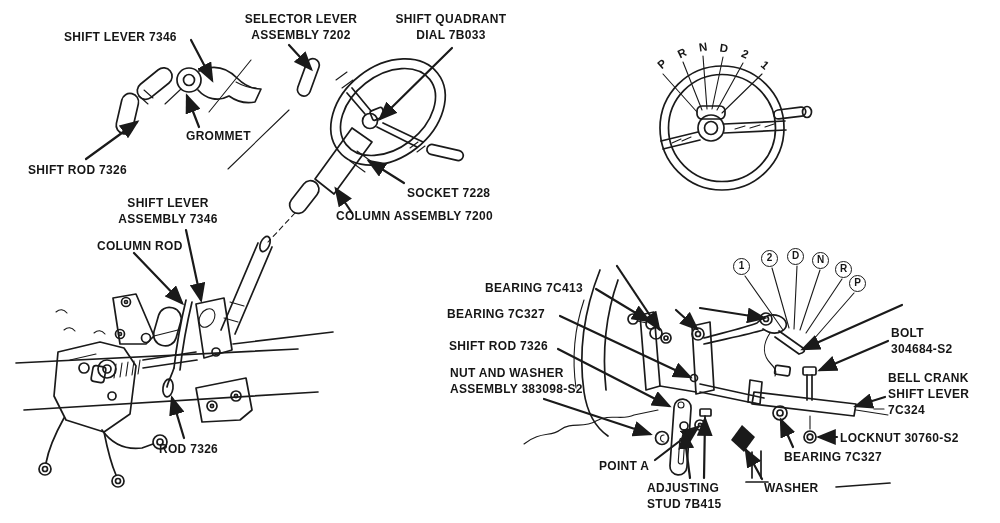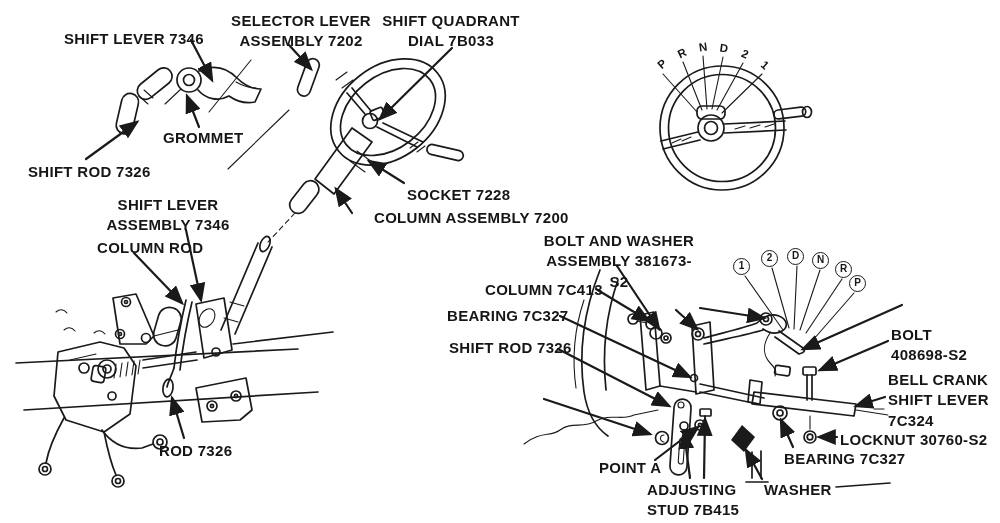--- a/index.html
+++ b/index.html
@@ -6,21 +6,21 @@
   .stage {
     position:relative; width:1000px; height:523px; background:#ffffff;
     overflow:hidden; font-family:"Liberation Sans",sans-serif;
   }
   .art { position:absolute; left:0; top:0; }
   .art * { fill:none; stroke:#1a1a1a; stroke-width:1.7; stroke-linecap:round; stroke-linejoin:round; }
   .art .thin { stroke-width:1.1; }
   .art .ld   { stroke-width:2.2; }
   .art .fillk{ fill:#1a1a1a; stroke:none; }
   .lbl {
-    position:absolute; font-weight:700; font-size:15px; line-height:1.35;
+    position:absolute; font-weight:700; font-size:12px; line-height:1.35;
     letter-spacing:.3px; color:#161616; white-space:pre-line;
   }
   .ctr { text-align:center; }
   .circ {
     position:absolute; width:17px; height:17px; box-sizing:border-box;
     border:1.7px solid #1a1a1a; border-radius:50%; background:#fff;
     font-weight:700; font-size:10px; line-height:13.5px; text-align:center; color:#161616;
   }
   .wl {
     position:absolute; width:14px; height:14px; font-weight:700; font-size:11.5px;
@@ -208,41 +208,41 @@
       <path class="ld" marker-end="url(#ah)" d="M690,478 L684,432"></path>
       <path class="ld" marker-end="url(#ah)" d="M704,478 L705,419"></path>
     </g>
   </svg>
 
   <div class="lbl" style="left:64px;top:29px">SHIFT LEVER 7346</div>
   <div class="lbl ctr" style="left:228px;top:11px;width:146px">SELECTOR LEVER
 ASSEMBLY 7202</div>
   <div class="lbl ctr" style="left:378px;top:11px;width:146px">SHIFT QUADRANT
 DIAL 7B033</div>
-  <div class="lbl" style="left:163px;top:128px">GROMMET</div>
+  <div class="lbl" style="left:186px;top:128px">GROMMET</div>
   <div class="lbl" style="left:28px;top:162px">SHIFT ROD 7326</div>
   <div class="lbl" style="left:407px;top:185px">SOCKET 7228</div>
-  <div class="lbl" style="left:374px;top:208px">COLUMN ASSEMBLY 7200</div>
+  <div class="lbl" style="left:336px;top:208px">COLUMN ASSEMBLY 7200</div>
   <div class="lbl ctr" style="left:104px;top:195px;width:128px">SHIFT LEVER
 ASSEMBLY 7346</div>
   <div class="lbl" style="left:97px;top:238px">COLUMN ROD</div>
   <div class="lbl" style="left:159px;top:441px">ROD 7326</div>
-  <div class="lbl ctr" style="left:543px;top:231px;width:152px">BOLT AND WASHER
-ASSEMBLY 381673-S2</div>
-  <div class="lbl" style="left:485px;top:280px">COLUMN 7C413</div>
+  <div class="lbl" style="left:485px;top:280px">BEARING 7C413</div>
   <div class="lbl" style="left:891px;top:325px">BOLT
-408698-S2</div>
+304684-S2</div>
   <div class="lbl" style="left:888px;top:370px">BELL CRANK
 SHIFT LEVER
 7C324</div>
   <div class="lbl" style="left:840px;top:430px">LOCKNUT 30760-S2</div>
   <div class="lbl" style="left:784px;top:449px">BEARING 7C327</div>
   <div class="lbl" style="left:764px;top:480px">WASHER</div>
   <div class="lbl" style="left:447px;top:306px">BEARING 7C327</div>
   <div class="lbl" style="left:449px;top:338px">SHIFT ROD 7326</div>
+  <div class="lbl" style="left:450px;top:365px">NUT AND WASHER
+ASSEMBLY 383098-S2</div>
   <div class="lbl" style="left:599px;top:458px">POINT A</div>
   <div class="lbl" style="left:647px;top:480px">ADJUSTING
 STUD 7B415</div>
 
   <div>
     <span class="wl" style="left:655px;top:57px;transform:rotate(-42deg)">P</span>
     <span class="wl" style="left:675px;top:46px;transform:rotate(-26deg)">R</span>
     <span class="wl" style="left:696px;top:40px;transform:rotate(-8deg)">N</span>
     <span class="wl" style="left:717px;top:41px;transform:rotate(8deg)">D</span>
     <span class="wl" style="left:738px;top:47px;transform:rotate(24deg)">2</span>

